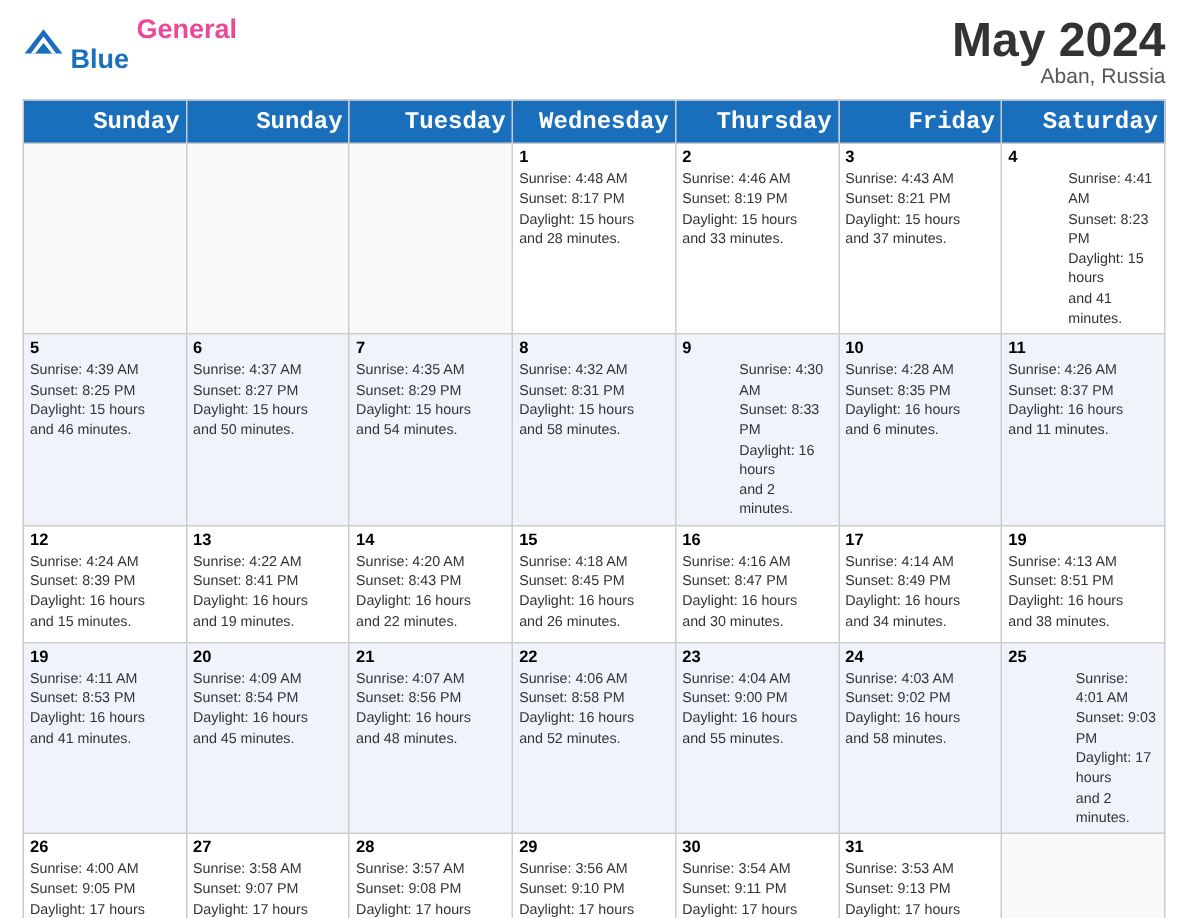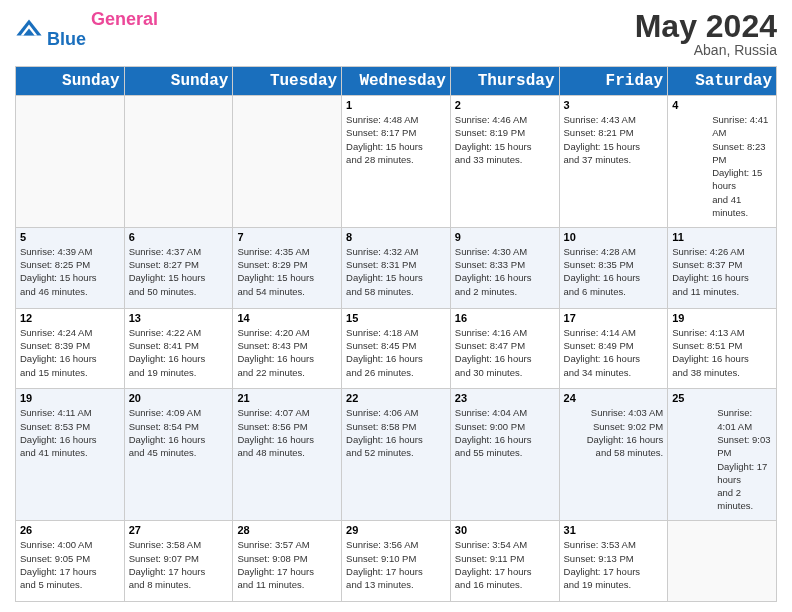--- a/index.html
+++ b/index.html
@@ -186,21 +186,21 @@
           </td>
           <td>
             <span class="day-num">8</span>
             <div class="day-info" style="white-space: pre-line;">Sunrise: 4:32 AM
 Sunset: 8:31 PM
 Daylight: 15 hours
 and 58 minutes.</div>
           </td>
           <td>
             <span class="day-num">9</span>
-            <div class="day-info" style="white-space: pre-line;">Sunrise: 4:30 AM
+            <div class="day-info" style="white-space: pre-line; margin-left: 38px;">Sunrise: 4:30 AM
 Sunset: 8:33 PM
 Daylight: 16 hours
 and 2 minutes.</div>
           </td>
           <td>
             <span class="day-num">10</span>
             <div class="day-info" style="white-space: pre-line;">Sunrise: 4:28 AM
 Sunset: 8:35 PM
 Daylight: 16 hours
 and 6 minutes.</div>
@@ -295,21 +295,21 @@
           </td>
           <td>
             <span class="day-num">23</span>
             <div class="day-info" style="white-space: pre-line;">Sunrise: 4:04 AM
 Sunset: 9:00 PM
 Daylight: 16 hours
 and 55 minutes.</div>
           </td>
           <td>
             <span class="day-num">24</span>
-            <div class="day-info" style="white-space: pre-line; text-align: right;">Sunrise: 4:03 AM
+            <div class="day-info" style="white-space: pre-line;">Sunrise: 4:03 AM
 Sunset: 9:02 PM
 Daylight: 16 hours
 and 58 minutes.</div>
           </td>
           <td>
             <span class="day-num">25</span>
             <div class="day-info" style="white-space: pre-line; margin-left: 45px;">Sunrise: 4:01 AM
 Sunset: 9:03 PM
 Daylight: 17 hours
 and 2 minutes.</div>

